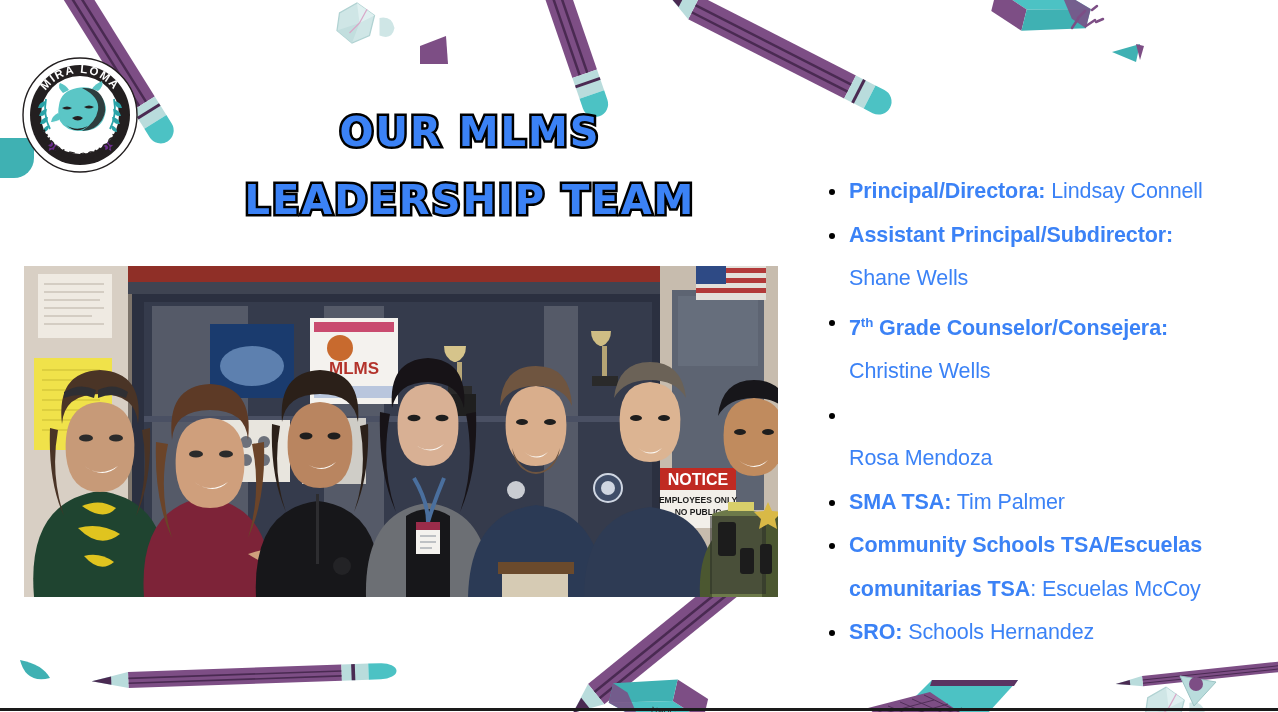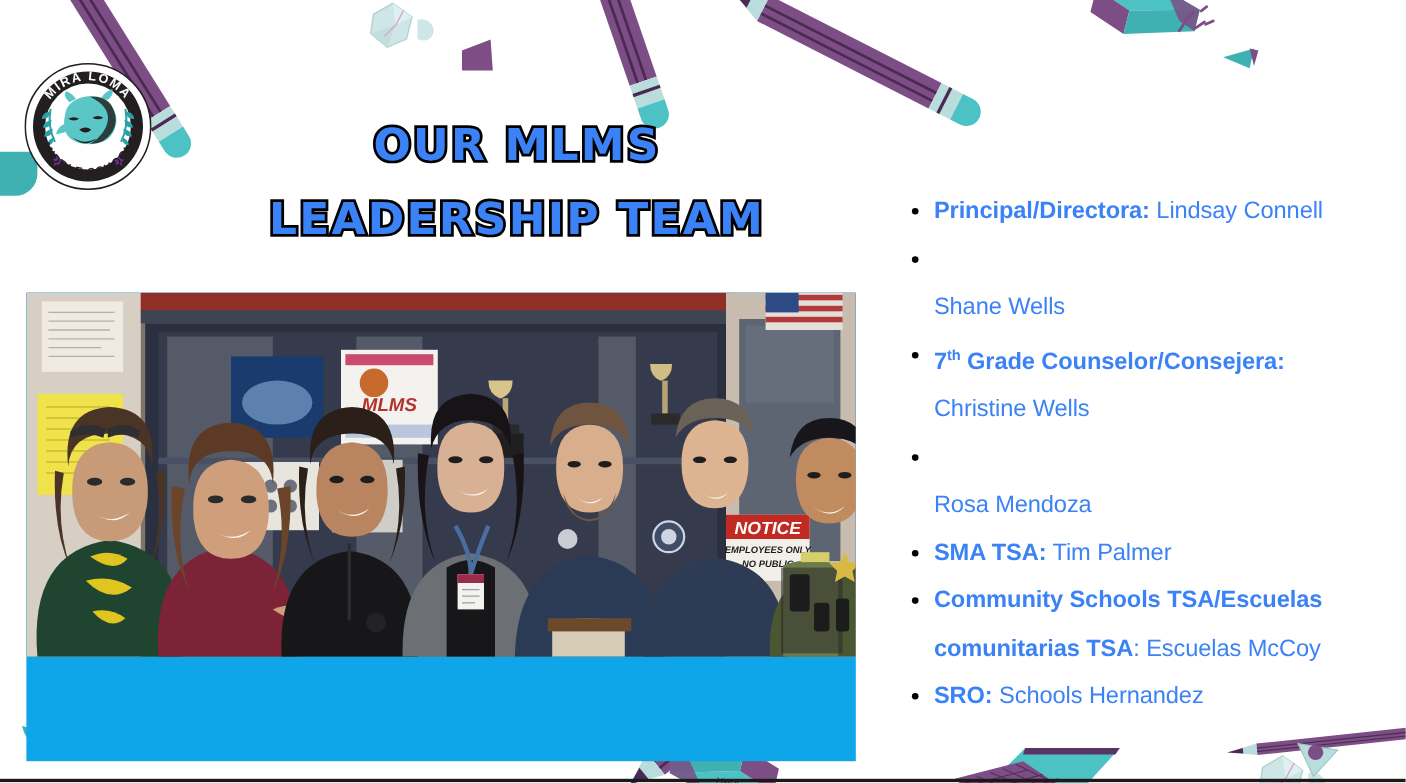--- a/index.html
+++ b/index.html
@@ -57,24 +57,23 @@
     paint-order: stroke fill;
   }
   .title-line + .title-line { margin-top: 12px; }
 
   
   #photo {
     position: absolute;
     left: 24px;
     top: 266px;
     width: 754px;
-    height: 426px;
+    height: 331px;
     overflow: hidden;
-    background: #0ea5e9;
-    font-style: italic;
+    background: #86efac;
   }
   #photo svg { display:block; }
 
   
   #roster {
     position: absolute;
     left: 819px;
     top: 170px;
     width: 468px;
     margin: 0;
@@ -505,21 +504,21 @@
       </g>
     </svg>
   </div>
 
   <ul id="roster">
     <li>
       <span class="role">Principal/Directora:</span>
       <span class="person">Lindsay Connell</span>
     </li>
     <li>
-      <br>
+      <span class="role">Assistant Principal/Subdirector:</span><br>
       <span class="person">Shane Wells</span>
     </li>
     <li>
       <span class="role"><span>7</span><span class="sup">th</span><span> Grade Counselor/Consejera:</span></span><br>
       <span class="person">Christine Wells</span>
     </li>
     <li>
       <br>
       <span class="person">Rosa Mendoza</span>
     </li>

